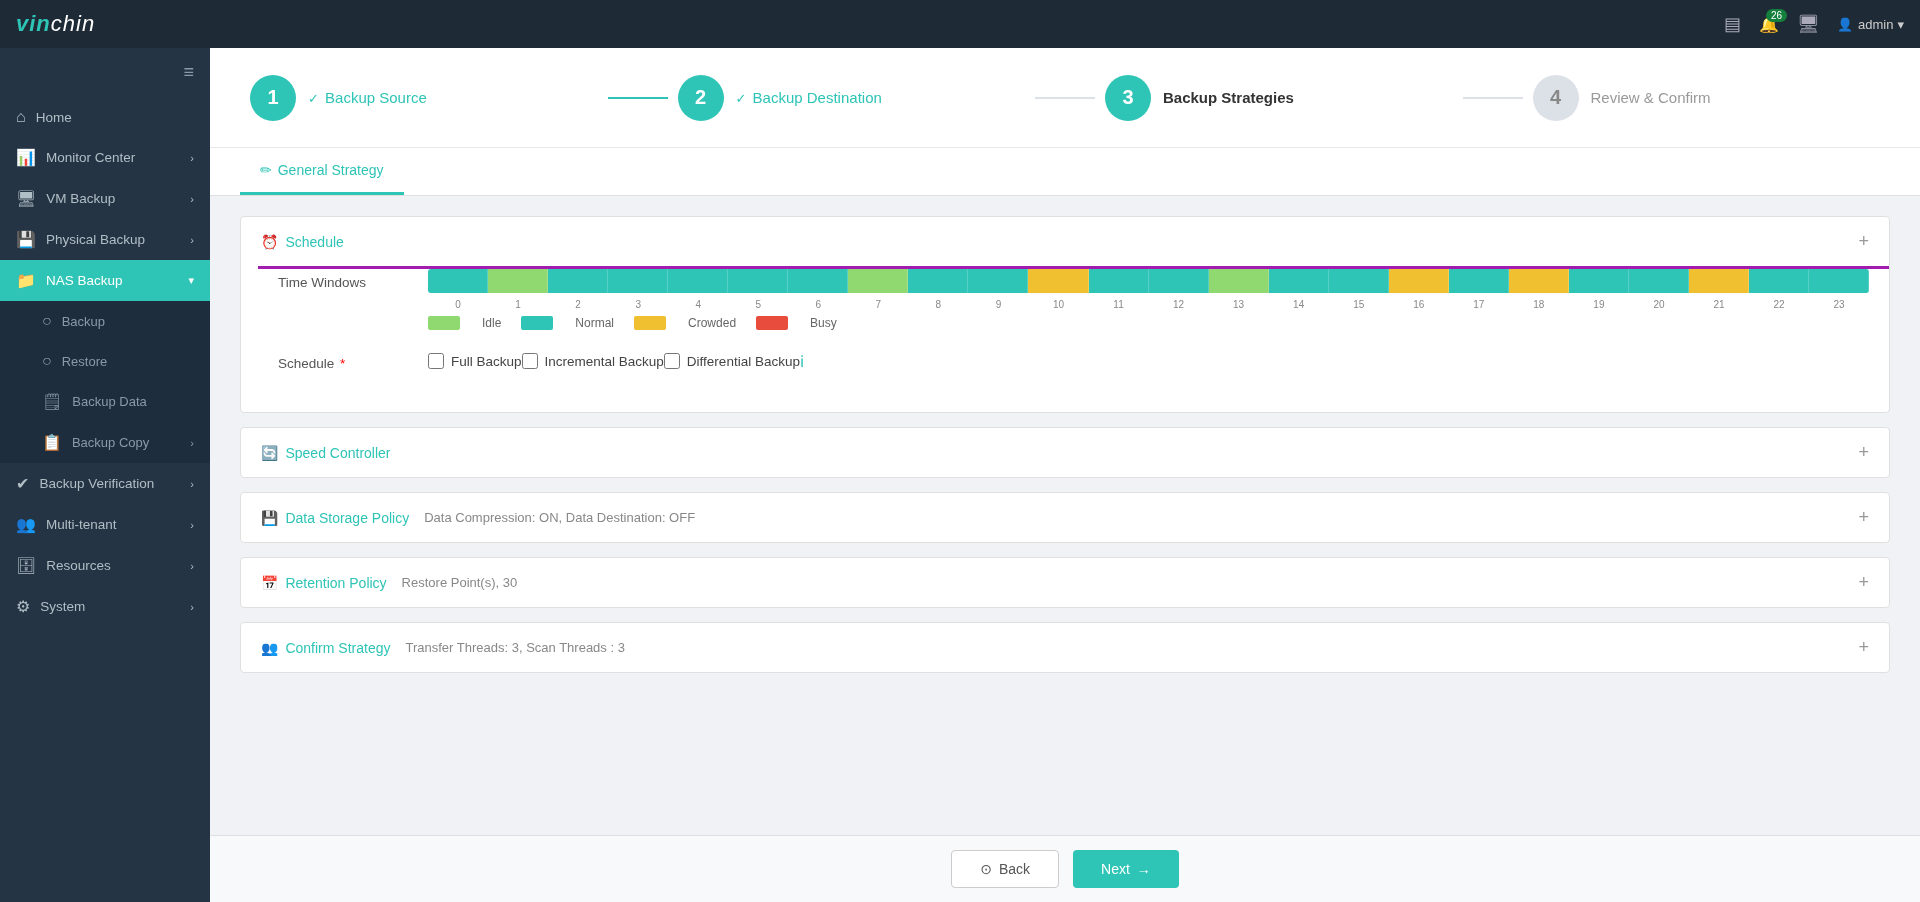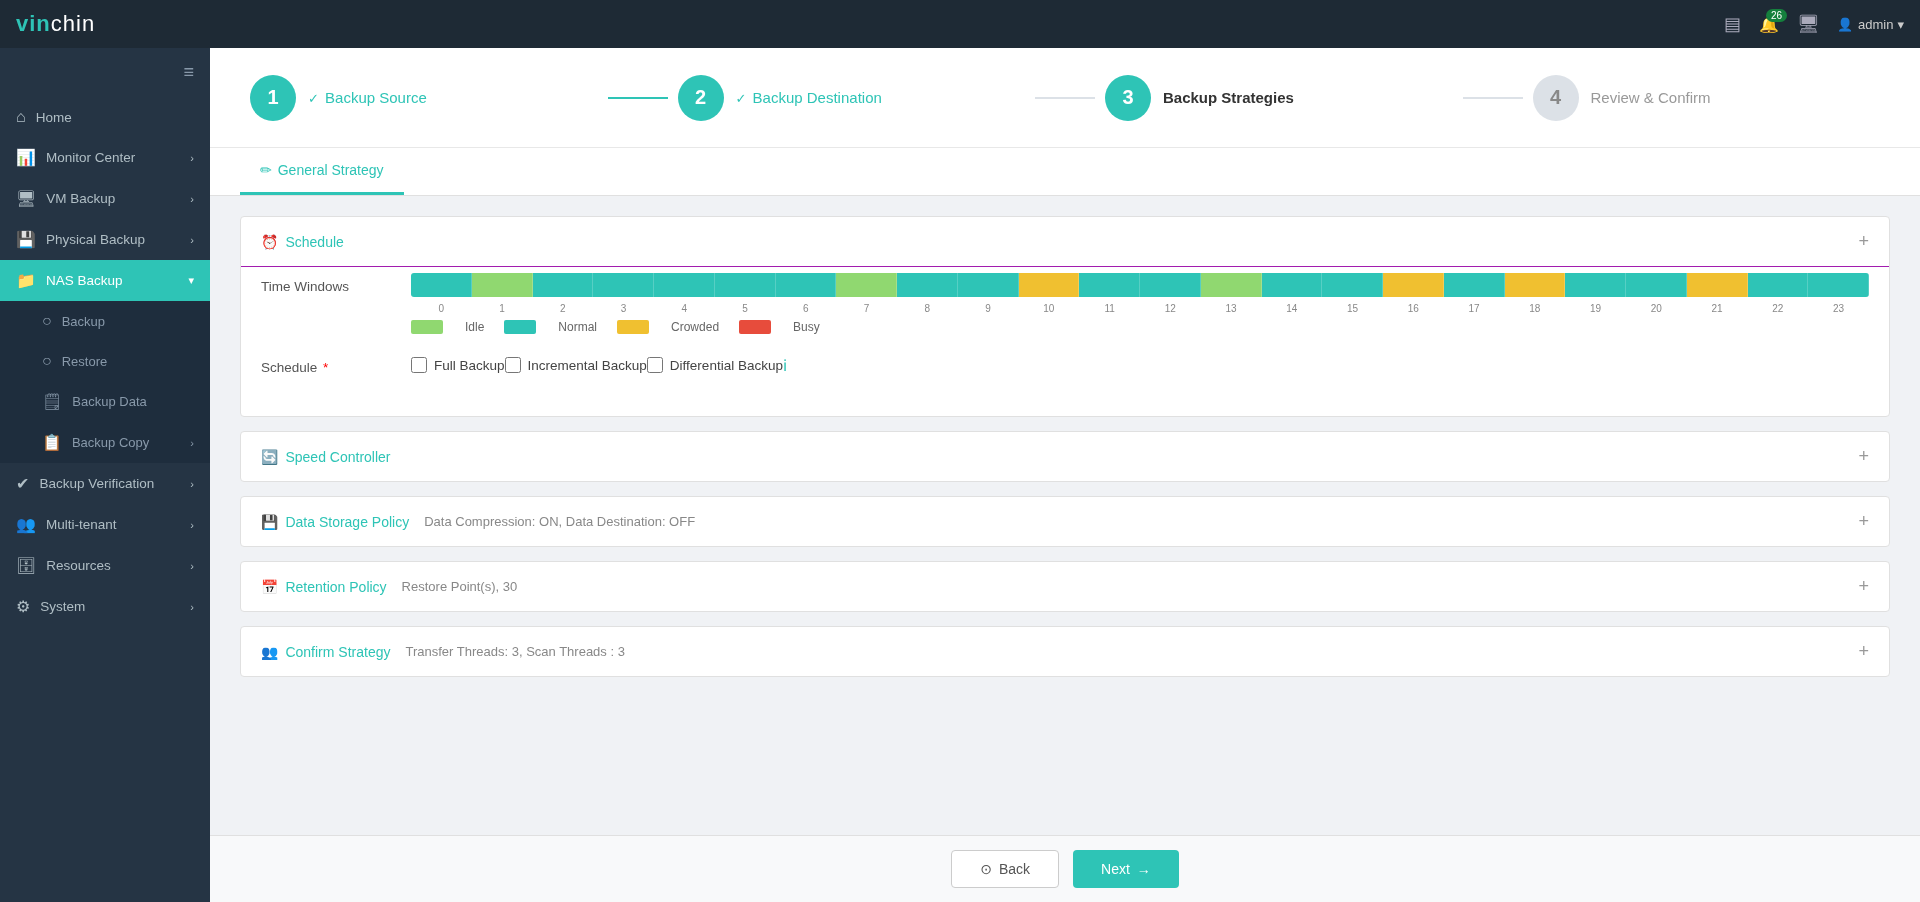--- a/index.html
+++ b/index.html
@@ -13,20 +13,21 @@
       align-items: center;
       padding: 0 16px;
       flex-shrink: 0;
       z-index: 100;
     }
     .topbar-logo {
       color: #fff;
       font-size: 22px;
       font-weight: 300;
       letter-spacing: 1px;
+      font-style: italic;
     }
     .topbar-logo span { color: #2ec4b6; font-weight: 700; }
     .topbar-right {
       margin-left: auto;
       display: flex;
       align-items: center;
       gap: 18px;
     }
     .topbar-icon {
       color: #aab;
@@ -214,22 +215,23 @@
       color: #888;
       margin-left: 8px;
     }
     .section-plus {
       margin-left: auto;
       color: #999;
       font-size: 18px;
       font-weight: 300;
     }
     .section-body {
-      padding: 6px 20px 20px 20px;
-      border-top: 1px solid #a21caf;
+      padding: 0 20px 20px 20px;
+      border-top: 3px solid #a21caf;
+      margin-left: 17px;
     }
 
     
     .form-row {
       display: flex;
       align-items: flex-start;
       margin-bottom: 20px;
       gap: 20px;
     }
     .form-label {

